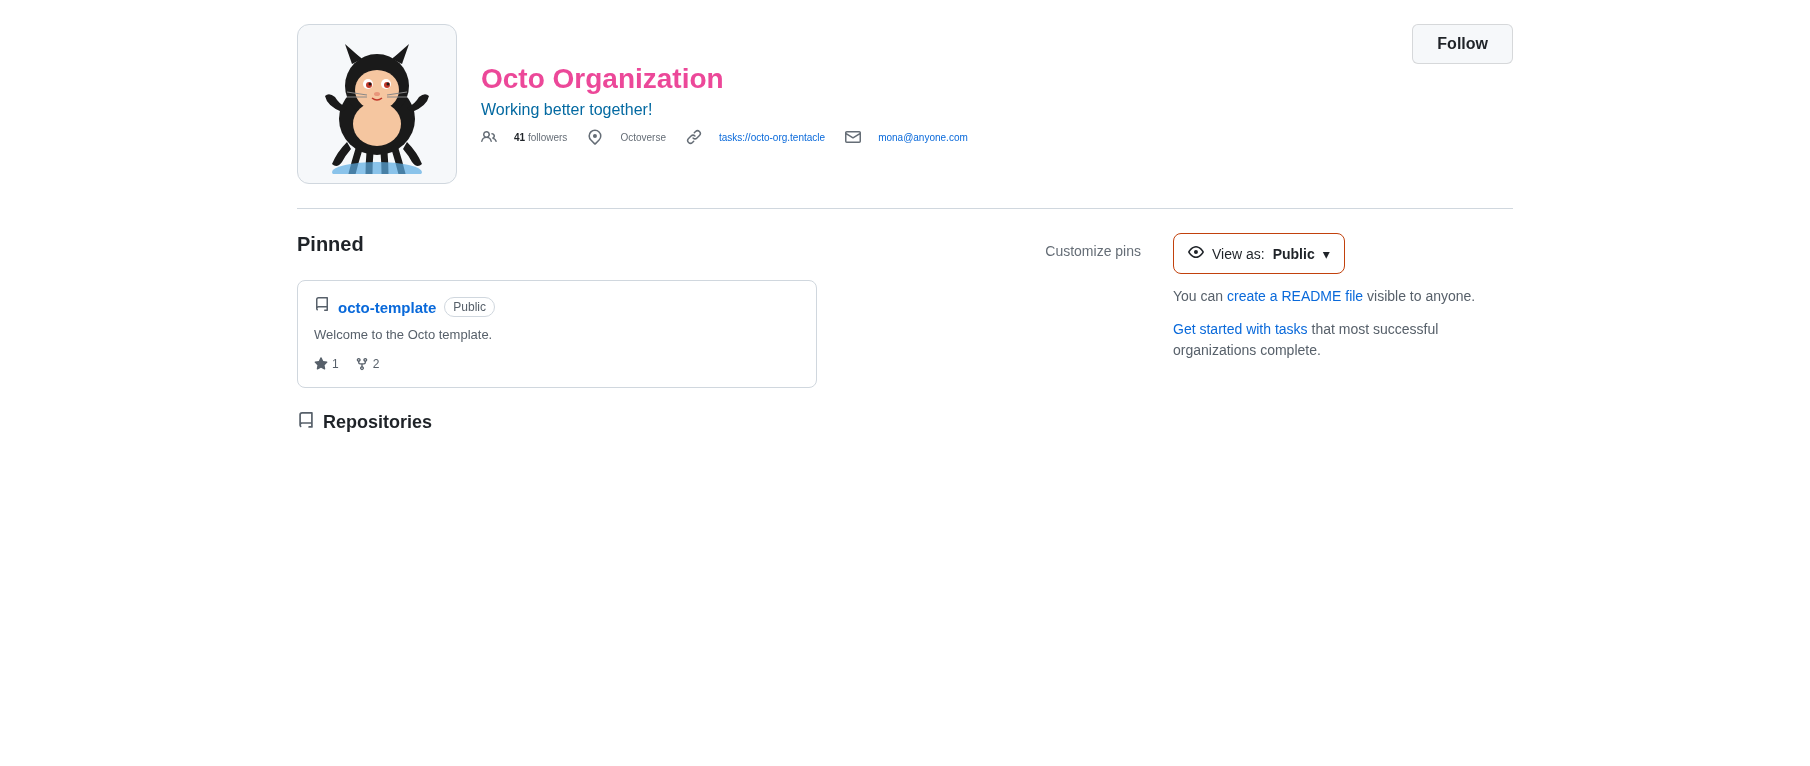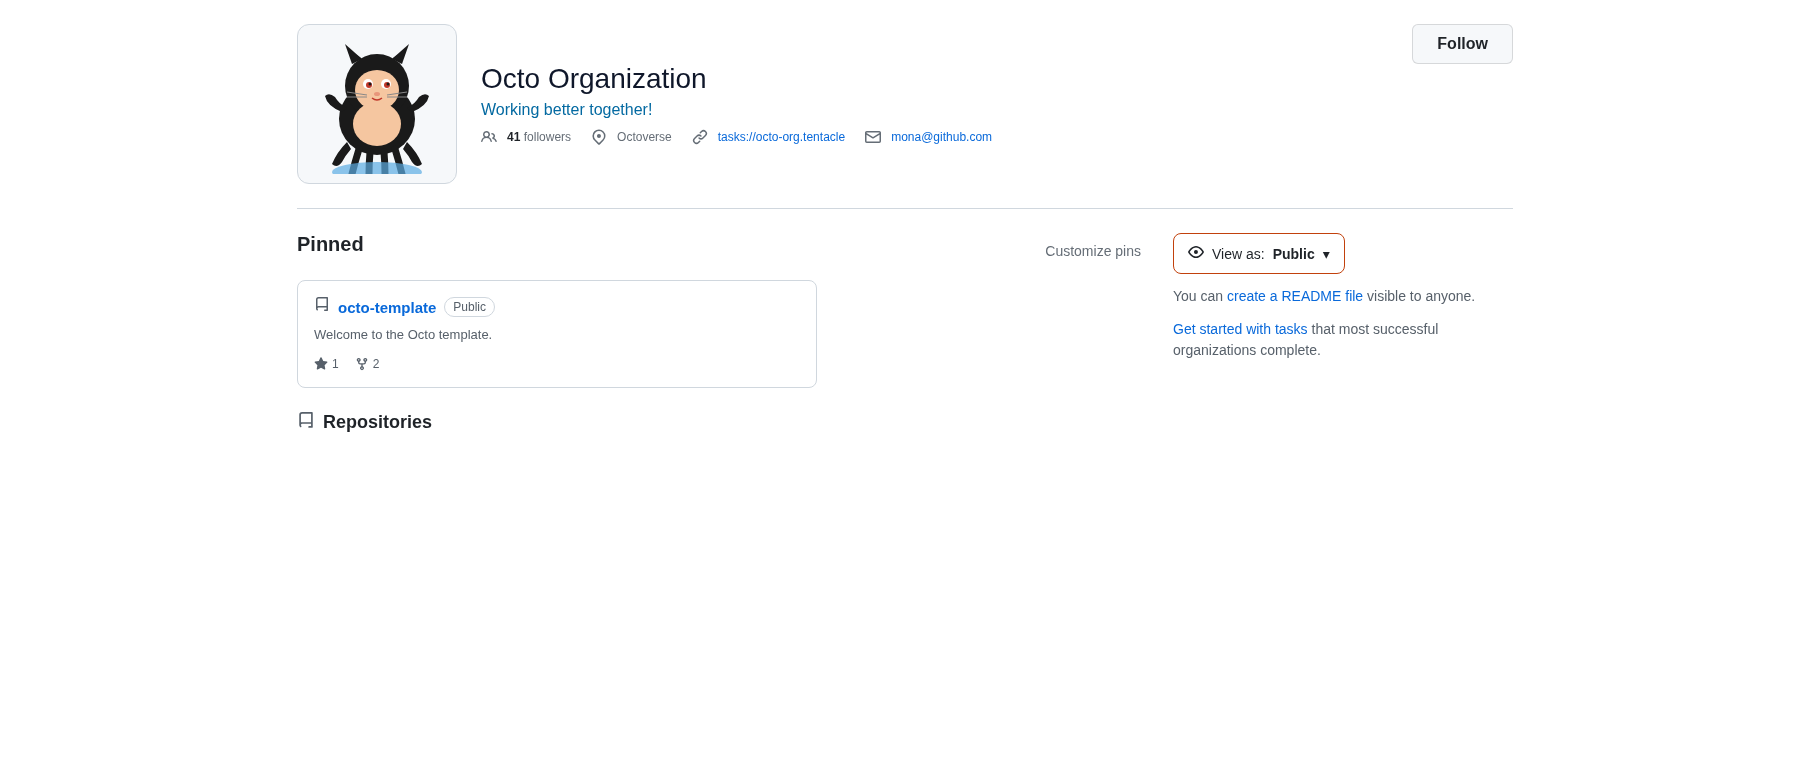--- a/index.html
+++ b/index.html
@@ -51,43 +51,43 @@
     }
 
     .profile-info {
       display: flex;
       flex-direction: column;
       gap: 6px;
     }
 
     .org-name {
       font-size: 28px;
-      font-weight: 400;
-      color: #0f172a;
+      font-weight: 700;
+      color: #ec4899;
     }
 
     .org-bio {
       font-size: 16px;
       color: #0369a1;
     }
 
     .profile-meta {
       display: flex;
       align-items: center;
       gap: 20px;
       margin-top: 4px;
       flex-wrap: wrap;
     }
 
     .meta-item {
       display: flex;
       align-items: center;
-      gap: 10px;
+      gap: 17px;
       color: #656d76;
-      font-size: 12px;
+      font-size: 10px;
     }
 
     .meta-item a {
       color: #0969da;
       text-decoration: none;
     }
 
     .meta-icon {
       color: #656d76;
       font-size: 14px;
@@ -341,21 +341,21 @@
             </span>
             <a class="panel-link" href="#">tasks://octo-org.tentacle</a>
           </div>
 
           <div class="meta-item">
             <span class="meta-icon">
               <svg width="16" height="16" viewBox="0 0 16 16" fill="currentColor">
                 <path d="M1.75 2h12.5c.966 0 1.75.784 1.75 1.75v8.5A1.75 1.75 0 0 1 14.25 14H1.75A1.75 1.75 0 0 1 0 12.25v-8.5C0 2.784.784 2 1.75 2ZM1.5 12.251c0 .138.112.25.25.25h12.5a.25.25 0 0 0 .25-.25V5.809L8.38 9.397a.75.75 0 0 1-.76 0L1.5 5.809v6.442Zm13-8.181v-.32a.25.25 0 0 0-.25-.25H1.75a.25.25 0 0 0-.25.25v.32L8 7.88Z"></path>
               </svg>
             </span>
-            <a class="panel-link" href="#">mona@github.com</a>
+            <a class="panel-link" href="#">mona@anyone.com</a>
           </div>
         </div>
       </div>
     </div>
 
     <button class="follow-button">Follow</button>
   </div>
 
   <div class="main-content">
 

